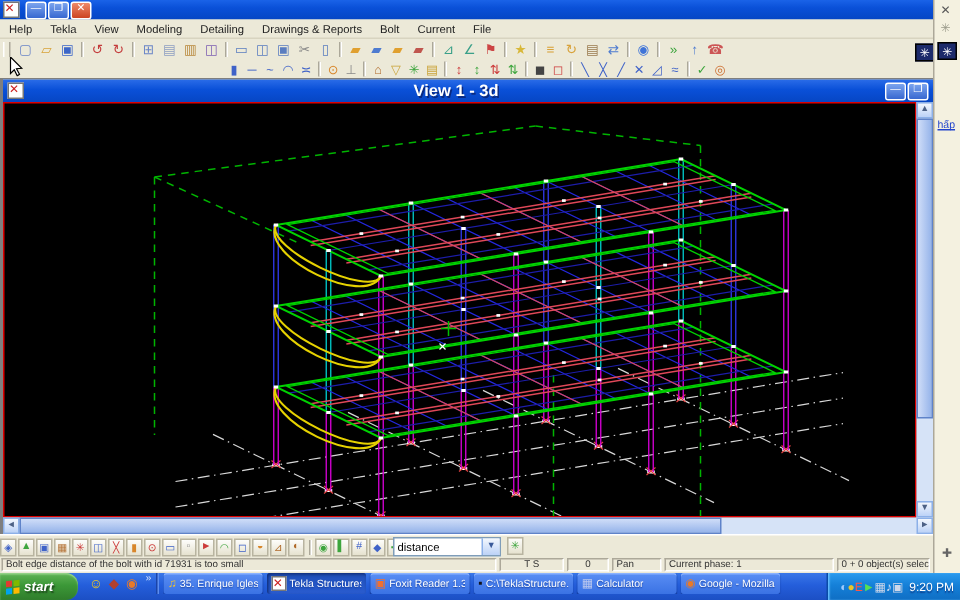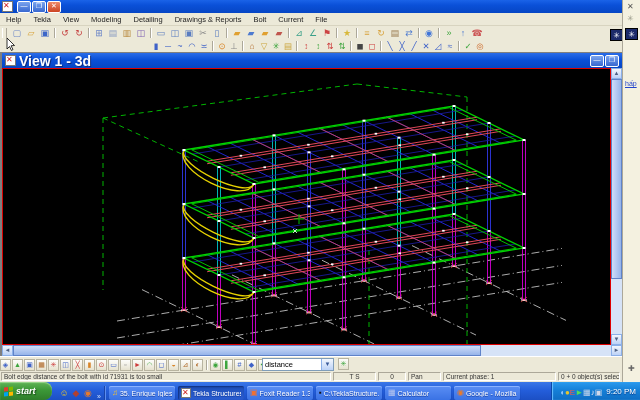--- a/index.html
+++ b/index.html
@@ -36,21 +36,21 @@
   #tb2 .tb-btn{width:12px;font-size:8.5px;}
   .tb-sep{width:1px;height:10px;background:#aca899;border-right:1px solid #fff;margin:0 2px;flex:none;}
   .dark-tool{position:absolute;left:610px;top:29px;width:13px;height:12px;background:#1c2a6a;
     color:#fff;font-size:8px;text-align:center;line-height:12px;border:1px solid #000;box-sizing:border-box;}
 
   
   .mdi{position:absolute;left:0;top:52px;width:622px;height:304px;background:#7f7f7f;}
   .viewwin{position:absolute;left:2px;top:1px;width:620px;height:303px;background:#ece9d8;}
   .vtitle{position:absolute;left:0;top:0;width:620px;height:15px;
     background:linear-gradient(#2a6ce8,#0a50d8 45%,#0646c4);display:flex;align-items:center;padding:0 3px;box-sizing:border-box;}
-  .vtitle .ttext{color:#fff;font-size:14px;font-weight:bold;flex:1;white-space:nowrap;text-shadow:1px 1px 0 #0a2a80;}
+  .vtitle .ttext{color:#fff;font-size:11px;font-weight:bold;flex:1;white-space:nowrap;text-shadow:1px 1px 0 #0a2a80;text-align:center;}
   .vcanvas{position:absolute;left:0;top:15px;width:609px;height:277px;background:#000;
     border:1px solid #dd0000;box-sizing:border-box;}
   .vcanvas svg{position:absolute;left:0;top:0;}
   
   .vscroll{position:absolute;right:0;top:15px;width:11px;height:277px;background:#d6e3f7;}
   .hscroll{position:absolute;left:0;top:292px;width:620px;height:11px;background:#d6e3f7;display:flex;}
   .sbtn{width:11px;height:11px;background:linear-gradient(#f3f7fd,#bcd2f7);border:1px solid #8cb0e8;
     box-sizing:border-box;color:#4d6185;font-size:6px;line-height:9px;text-align:center;flex:none;}
   .vscroll .sbtn{width:11px;}
   .vthumb{position:absolute;left:0;top:11px;width:11px;height:200px;
@@ -82,21 +82,21 @@
     border-left:1px solid #aca899;box-sizing:border-box;z-index:30;}
   .sp-x{position:absolute;left:4px;top:2px;font-size:8px;color:#555;}
   .sp-gear{position:absolute;left:4px;top:14px;font-size:8px;color:#9a9a8a;}
   .sp-star{position:absolute;left:2px;top:28px;width:13px;height:12px;background:#1c2a6a;color:#fff;
     font-size:8px;text-align:center;line-height:12px;border:1px solid #000;box-sizing:border-box;}
   .sp-link{position:absolute;left:2px;top:80px;font-size:7px;color:#2244cc;text-decoration:underline;white-space:nowrap;}
   .sp-pin{position:absolute;left:5px;top:364px;font-size:8px;color:#666;}
 
   
   .taskbar{position:absolute;left:0;top:382px;width:640px;height:18px;
-    background:linear-gradient(#3a77e8,#245edb 45%,#1c4fc4);display:flex;align-items:flex-end;z-index:40;}
+    background:linear-gradient(#3a77e8,#245edb 45%,#1c4fc4);display:flex;align-items:flex-start;z-index:40;}
   .startbtn{height:18px;width:52px;flex:none;border-radius:0 8px 8px 0;
     background:linear-gradient(#61b456,#3c9838 45%,#2f7d2b);display:flex;align-items:center;
     padding-left:4px;box-sizing:border-box;box-shadow:inset 0 1px 1px #9ad68e;}
   .startbtn .slabel{color:#fff;font-size:9px;font-weight:bold;font-style:italic;margin-left:3px;text-shadow:1px 1px 1px #1e4d1c;}
   .winflag{width:9px;height:9px;display:grid;grid-template-columns:4px 4px;grid-template-rows:4px 4px;gap:1px;transform:skewY(-6deg);}
   .winflag i{display:block;}
   .qlaunch{display:flex;align-items:center;margin:0 2px 0 6px;flex:none;}
   .ql-icon{width:12px;height:14px;font-size:9px;line-height:14px;text-align:center;flex:none;}
   .ql-more{color:#cfe0ff;font-size:7px;margin-left:1px;}
   .tbdivider{width:1px;height:14px;background:#1a44a8;border-right:1px solid #5d8ef0;margin:0 3px;flex:none;}

